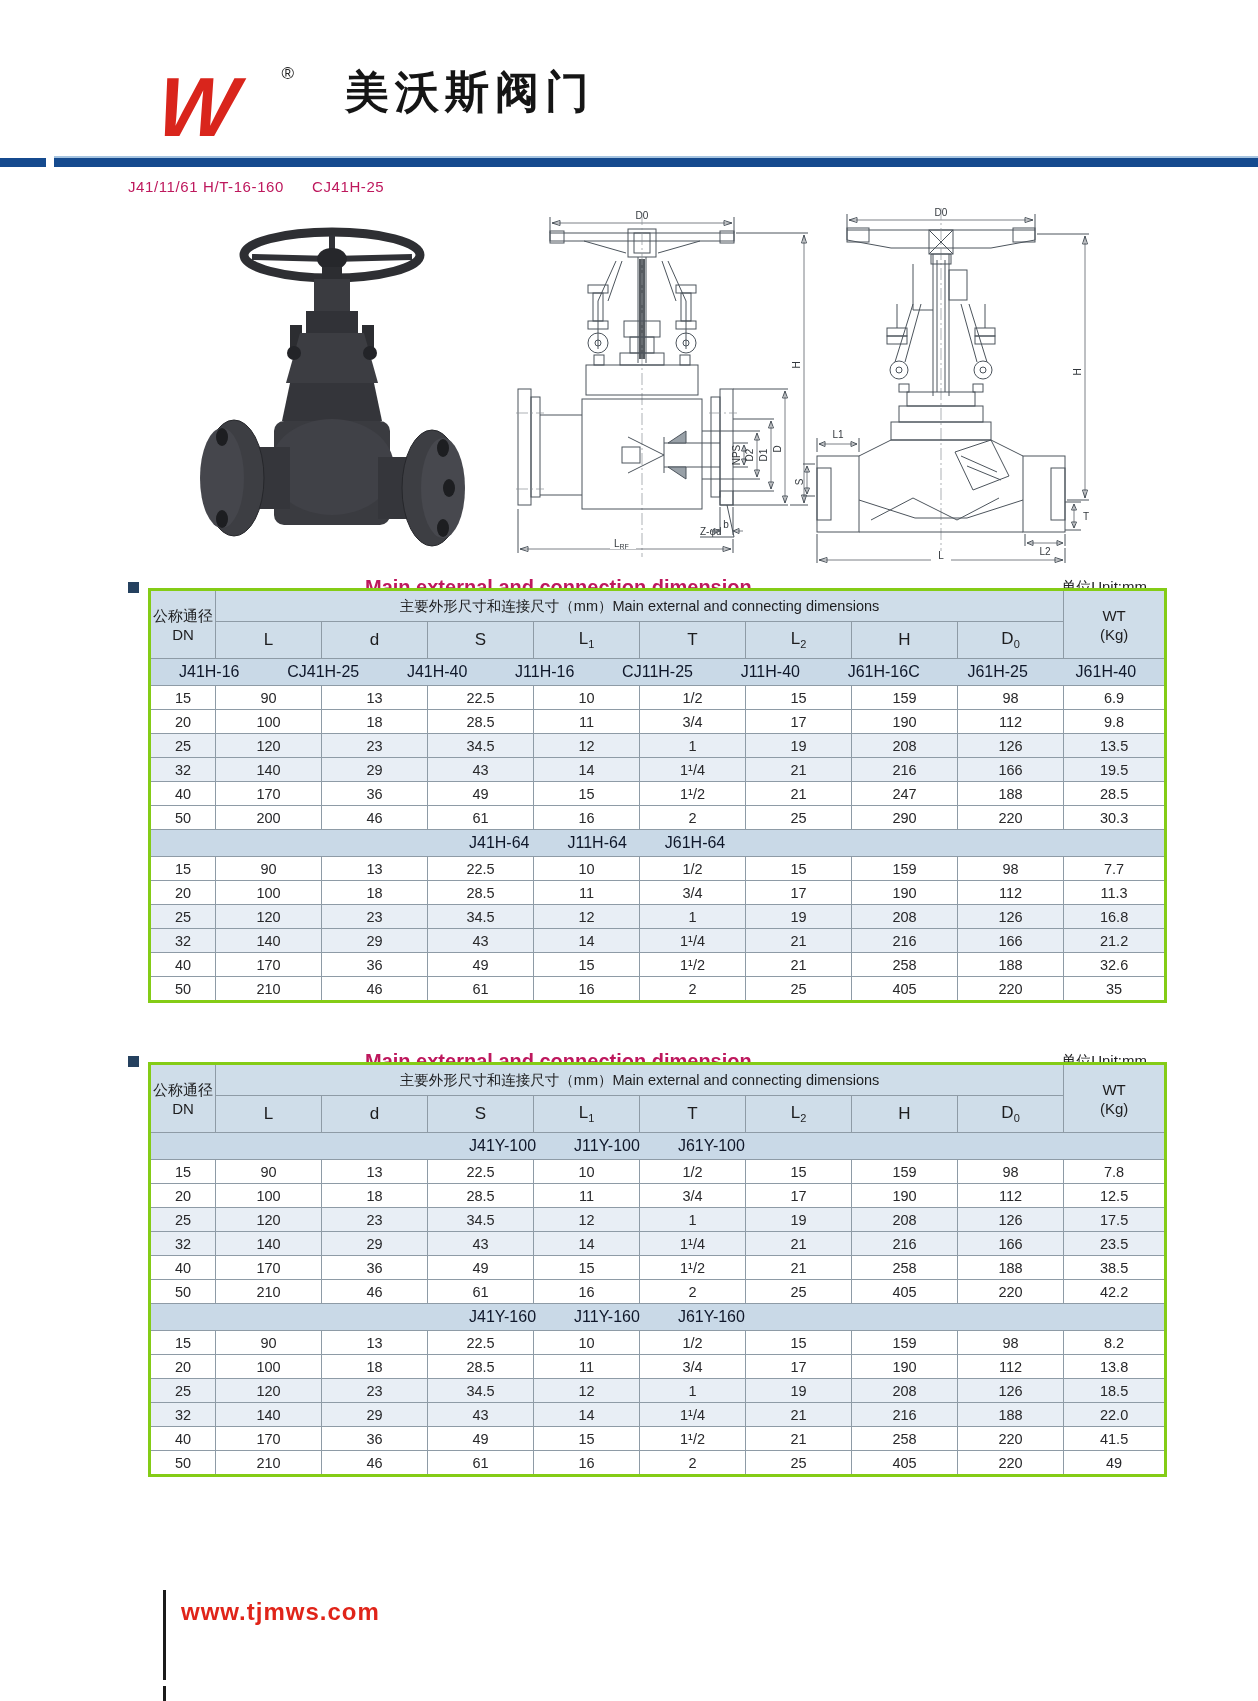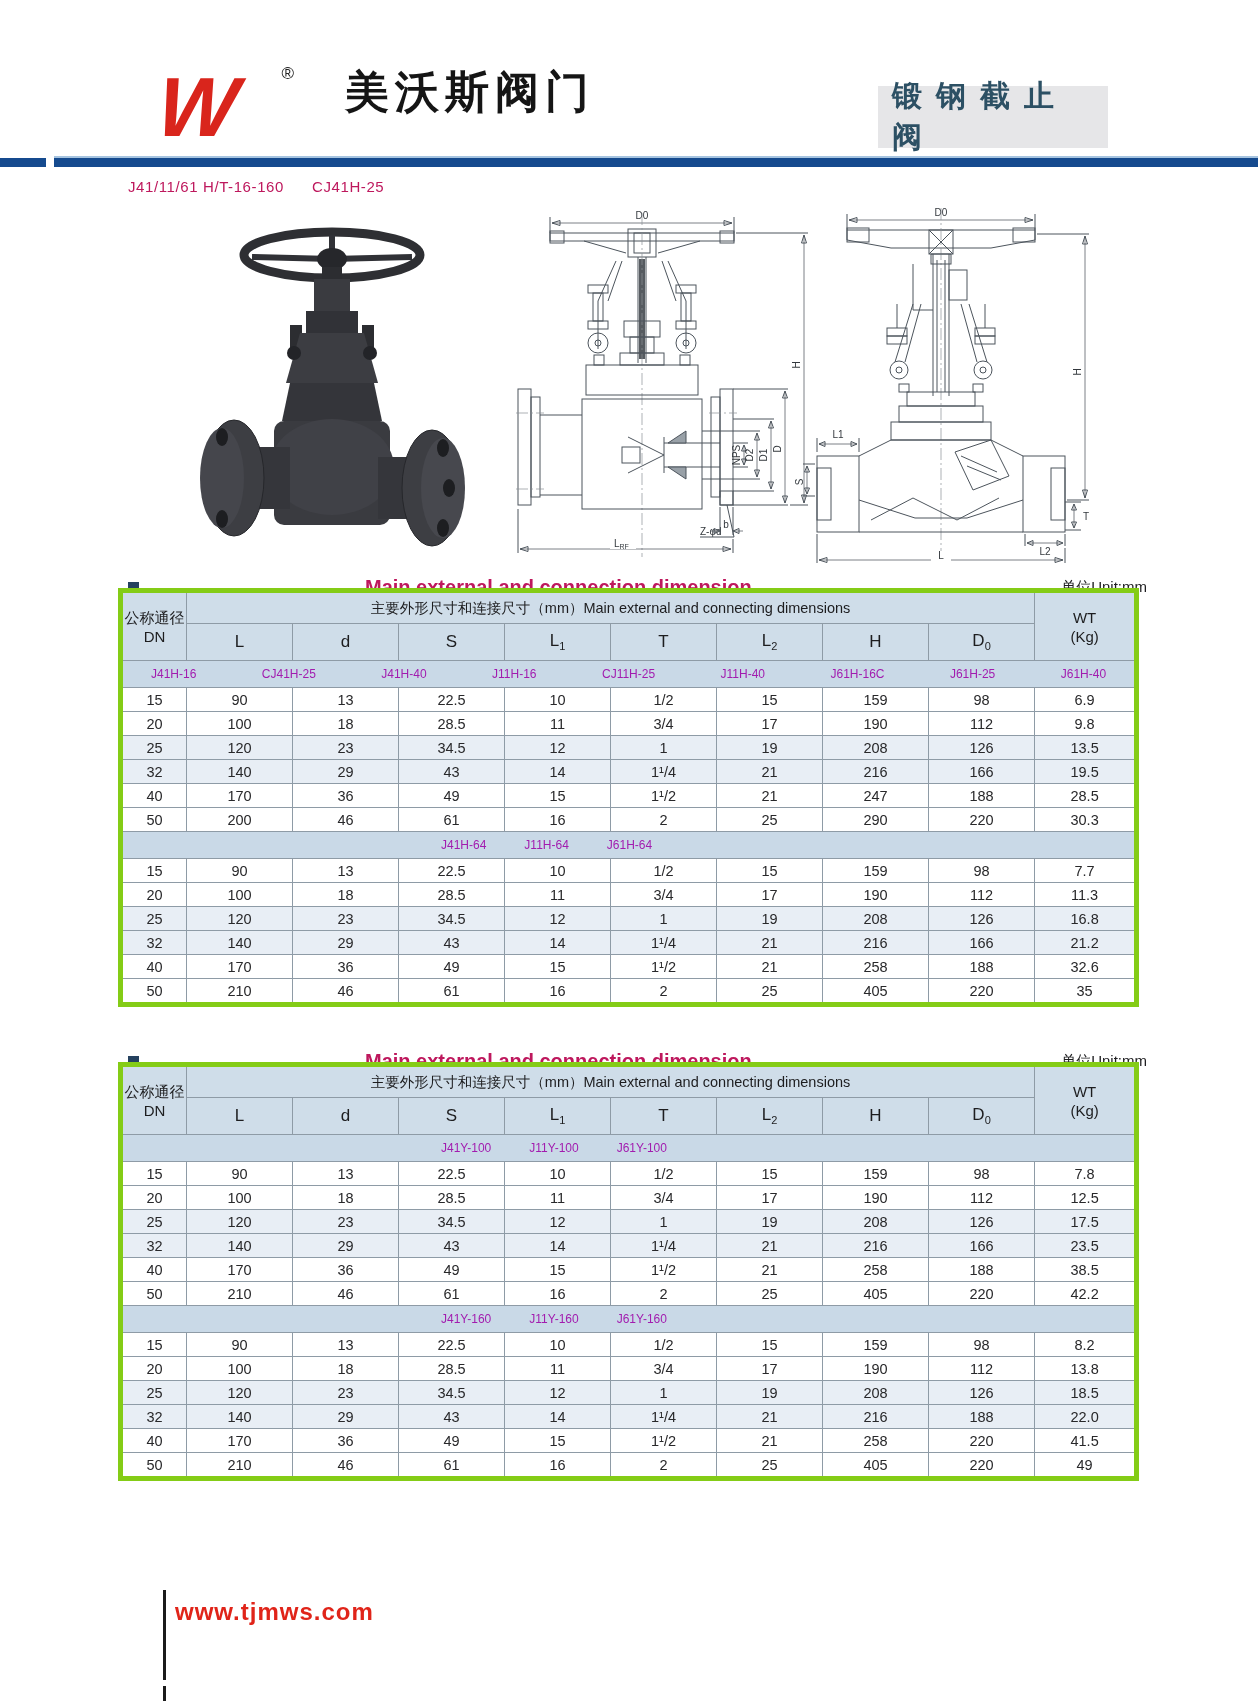--- a/index.html
+++ b/index.html
@@ -37,56 +37,53 @@
   .dr .whitebg{fill:#ffffff;stroke:none;}
 
   
   .section-row{left:128px;width:1019px;display:flex;align-items:center;}
   .sec1{top:558px;} .sec2{top:1032px;}
   .sq{width:11px;height:11px;background:#25415f;margin-right:16px;flex:none;}
   .sec-cn{font-size:20px;font-weight:bold;color:#141416;letter-spacing:2px;margin-top:32px;}
   .sec-en{font-size:20px;font-weight:bold;color:#be185d;margin-left:12px;}
   .unit{margin-left:auto;font-size:15px;color:#1e1e20;}
 
-  table.dim-table{position:absolute;left:118px;width:1016px;border-collapse:collapse;
-                  table-layout:fixed;border:5px solid #84cc16;}
+  table.dim-table{position:absolute;left:148px;width:1016px;border-collapse:collapse;
+                  table-layout:fixed;border:3px solid #84cc16;}
   .tbl1{top:588px;} .tbl2{top:1062px;}
   .dim-table th,.dim-table td{border:1px solid #8e9ba6;text-align:center;padding:0;}
   .dim-table thead th{background:#cfdde9;font-weight:normal;color:#1d1d1f;}
   .th-dn div{font-size:15px;line-height:19px;}
   .th-span{font-size:14.5px;height:30px;}
   .th-col{font-size:17px;height:36px;}
   .th-col sub{font-size:11px;}
   .th-wt div{font-size:15px;line-height:19px;}
   .model-row td{background:#c9d9e7;height:26px;}
-  .models{display:flex;font-size:12px;color:#a21caf;}
+  .models{display:flex;font-size:16px;color:#0f172a;}
   .models.m9{justify-content:space-between;padding:0 28px;}
   .models.m3{padding-left:318px;gap:38px;}
   .dim-table tbody tr:not(.model-row) td{height:23px;font-size:14.5px;color:#28282a;background:#fff;}
   .dim-table tbody tr.tint td{background:#e8eef5;}
 
   
   .footer-line1{left:163px;top:1590px;width:3px;height:90px;background:#1b1b1b;}
   .footer-line2{left:163px;top:1686px;width:3px;height:15px;background:#1b1b1b;}
-  .website{left:175px;top:1598px;font-size:24px;font-weight:bold;color:#e02419;letter-spacing:1px;}
+  .website{left:181px;top:1598px;font-size:24px;font-weight:bold;color:#e02419;letter-spacing:1px;}
 </style>
 </head>
 <body>
 
 <div id="page">
 
   <div class="abs logo-mark">
     <div class="logo-w">W</div>
     <div class="logo-reg">®</div>
   </div>
   <div class="abs brand-text">
     <div class="brand-cn">美沃斯阀门</div>
-  </div>
-  <div class="abs banner">
-    <span>锻钢截止阀</span>
   </div>
   <div class="abs bar-light"></div>
   <div class="abs bar-main"></div>
   <div class="abs bar-stub"></div>
   <div class="abs series-code">
     <span>J41/11/61 H/T-16-160</span><span class="gap"></span><span>CJ41H-25</span>
   </div>
 
   <svg class="fig" style="left:180px;top:215px" width="305" height="335" viewBox="0 0 305 335">
     <ellipse cx="152" cy="40" rx="88" ry="23" fill="none" stroke="#2e2f33" stroke-width="9"></ellipse>

